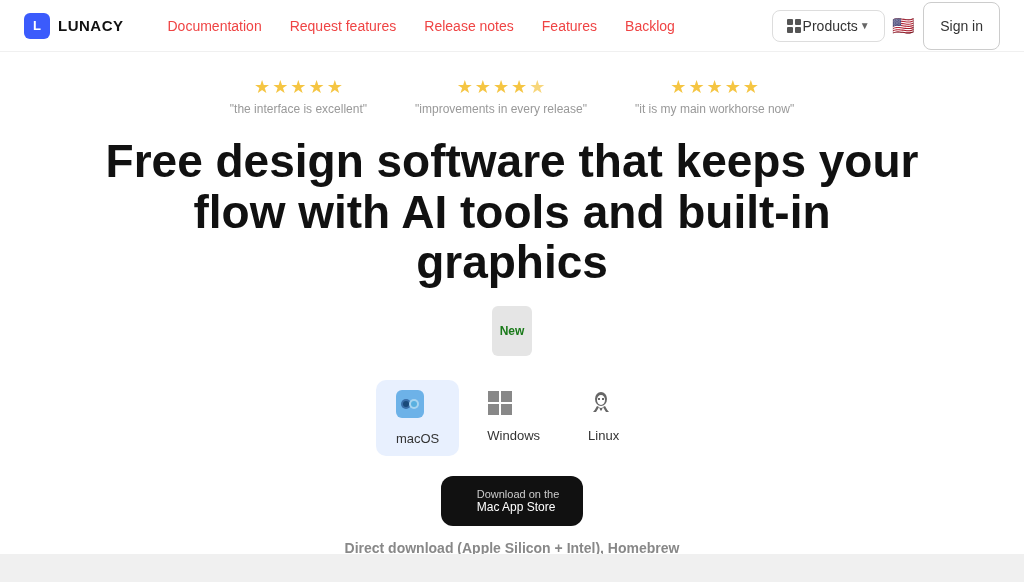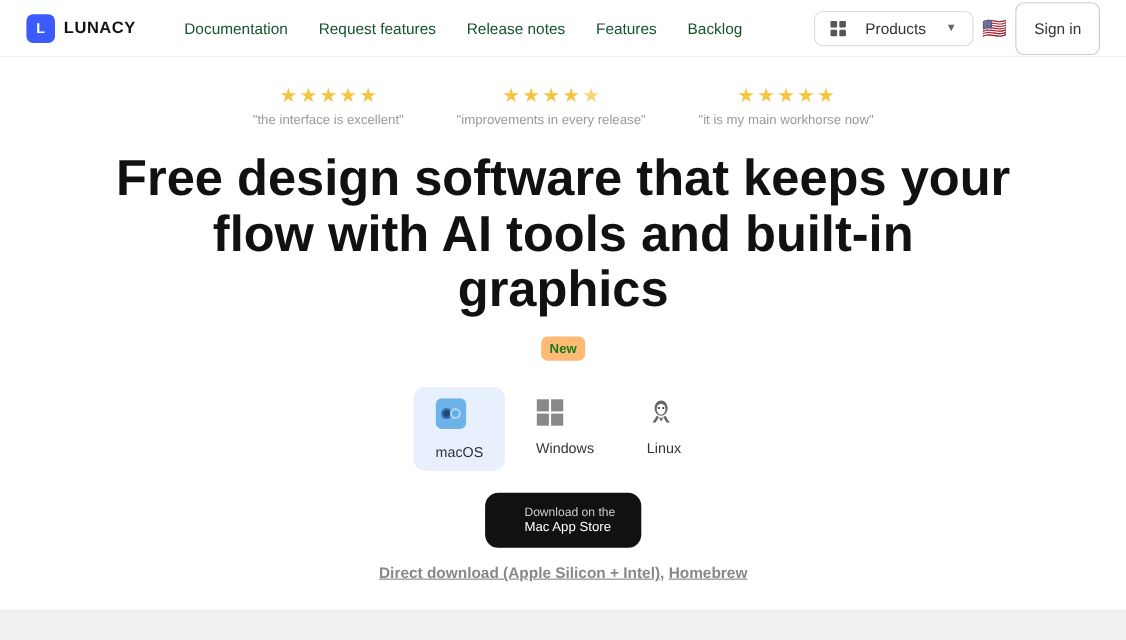--- a/index.html
+++ b/index.html
@@ -46,36 +46,36 @@
       letter-spacing: 0.5px;
     }
     .nav-links {
       display: flex;
       gap: 4px;
       flex: 1;
     }
     .nav-link {
       padding: 8px 12px;
       font-size: 14px;
-      color: #14532d;
+      color: #ef4444;
       text-decoration: none;
       border-radius: 6px;
       white-space: nowrap;
       cursor: pointer;
     }
     .nav-right {
       display: flex;
       align-items: center;
       gap: 8px;
       margin-left: auto;
     }
     .products-btn {
       display: flex;
       align-items: center;
-      gap: 18px;
+      gap: 2px;
       padding: 7px 14px;
       border: 1px solid #ddd;
       border-radius: 8px;
       font-size: 14px;
       color: #333;
       cursor: pointer;
       background: white;
     }
     .grid-icon {
       display: grid;
@@ -152,25 +152,25 @@
     
     .badge-line {
       display: flex;
       align-items: center;
       gap: 10px;
       margin-bottom: 24px;
       font-size: 15px;
       color: #222;
     }
     .new-badge {
-      background: #fdba74;
+      background: #e5e5e5;
       color: #1a7a1a;
       font-size: 12px;
       font-weight: 700;
-      padding: 4px 8px;
+      padding: 18px 8px;
       border-radius: 6px;
     }
 
     
     .platform-tabs {
       display: flex;
       gap: 8px;
       margin-bottom: 20px;
     }
     .platform-tab {

